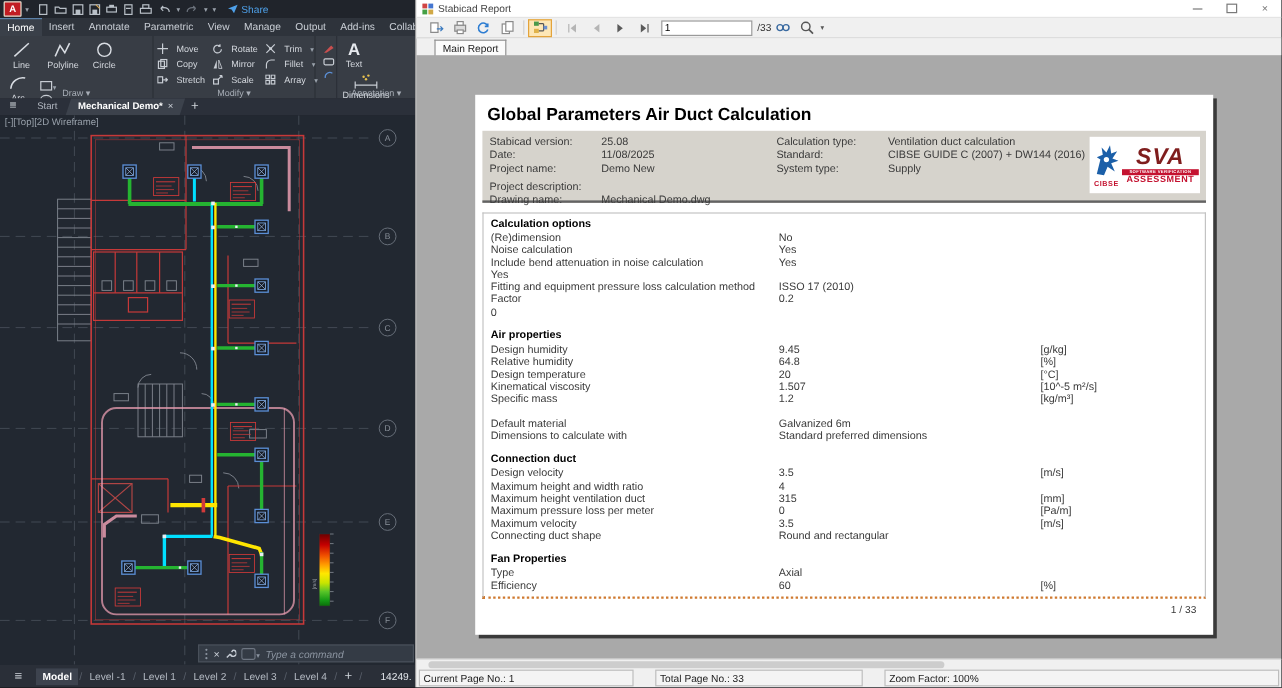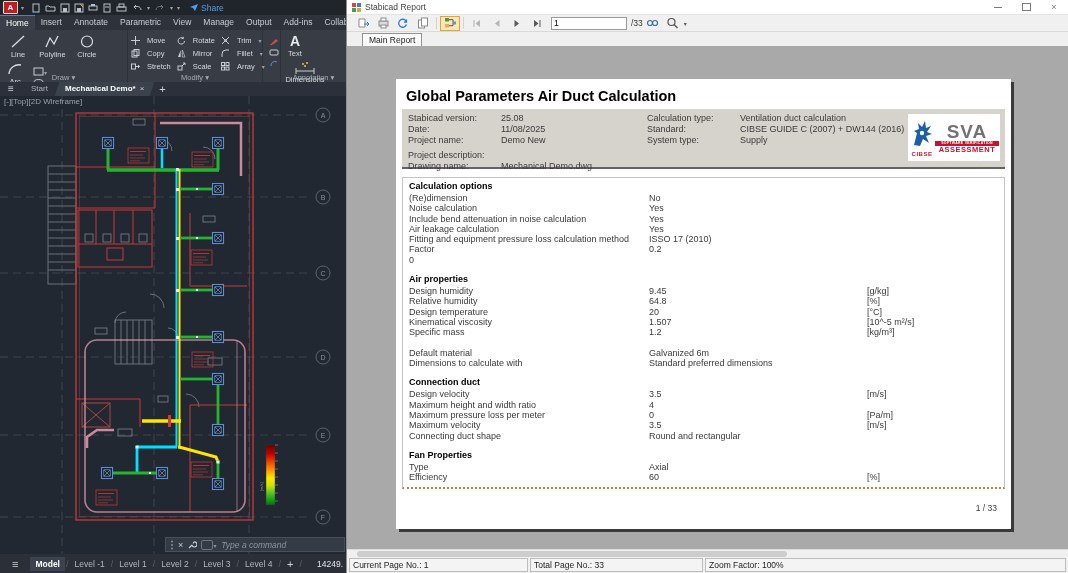--- a/index.html
+++ b/index.html
@@ -69,34 +69,34 @@
   #pg-header{position:relative;margin:5px 6px 0;height:58px;background:#d6d3cc;border-bottom:2px solid #636363;font-size:9px;color:#3a3a3a;}
   #hdr-left{position:absolute;left:6px;top:4px;}
   #hdr-right{position:absolute;left:245px;top:4px;}
   .hrow{line-height:11px;white-space:nowrap;}
   .hrow .hl{display:inline-block;width:93px;}
   #hdr-left .hrow:nth-child(4){margin-top:4px;}
   #sva-logo{position:absolute;right:5px;top:5px;width:92px;height:47px;background:#fff;display:flex;align-items:center;padding:1px;box-sizing:border-box;}
   #cibse-emblem{width:26px;text-align:center;}
   #cibse-word{font-size:6px;font-weight:bold;color:#c41230;letter-spacing:0.5px;}
   #sva-right{flex:1;text-align:center;line-height:1;}
-  #sva-word{font-size:19px;font-weight:bold;color:#737373;letter-spacing:1px;}
+  #sva-word{font-size:19px;font-weight:bold;font-style:italic;color:#7f1d1d;letter-spacing:1px;}
   #sva-band{background:#c41230;color:#fff;font-size:3.5px;font-weight:bold;padding:1px 0;letter-spacing:0.3px;}
   #sva-assess{color:#c41230;font-size:7.5px;font-weight:bold;letter-spacing:0.5px;}
   #pg-table{margin:8px 6px 0;border:1px solid #c3c3c3;border-bottom:2px dotted #cf7a30;padding:2px 0 4px;font-size:9px;color:#3a3a3a;}
   .sec-heading{font-weight:bold;color:#000;padding:1px 6px;line-height:11px;}
   .sec-heading.gap{margin-top:8px;}
   .sec-row{display:flex;padding:0 6px;line-height:10.3px;min-height:10.3px;white-space:nowrap;align-items:center;}
   .sec-row .c0{width:240px;overflow:hidden;}
   .sec-row .c1{width:218px;overflow:hidden;}
   .sec-row .c2{flex:1;}
   #pg-footer{position:absolute;right:14px;bottom:16px;font-size:8.5px;color:#3a3a3a;}
   #hscroll{position:absolute;left:0;top:549px;width:100%;height:8px;background:#f0f0f0;border-top:1px solid #dcdcdc;box-sizing:border-box;}
   #hthumb{position:absolute;left:10px;top:1px;width:430px;height:6px;background:#cdcdcd;border-radius:3px;}
-  #rep-statusbar{position:absolute;left:0;top:557px;width:100%;height:16px;background:#f0f0f0;display:flex;gap:2px;padding:1px 2px;box-sizing:border-box;}
+  #rep-statusbar{position:absolute;left:0;top:557px;width:100%;height:16px;background:#f0f0f0;display:flex;gap:18px;padding:1px 2px;box-sizing:border-box;}
   .spane{border:1px solid #bdbdbd;background:#f4f4f4;font-size:8.5px;color:#222;line-height:12px;padding-left:3px;box-sizing:border-box;}
   #sp1{width:179px;}#sp2{width:173px;}#sp3{flex:1;}
 </style>
 </head>
 <body>
 
 <div id="stage">
 
   <div id="cad">
 
@@ -682,21 +682,20 @@
               <span class="c0">Noise calculation</span>
               <span class="c1">Yes</span>
               <span class="c2"></span>
             </div>
             <div class="sec-row">
               <span class="c0">Include bend attenuation in noise calculation</span>
               <span class="c1">Yes</span>
               <span class="c2"></span>
             </div>
             <div class="sec-row">
-              <span class="c0">Air leakage calculation</span>
               <span class="c1">Yes</span>
               <span class="c2"></span>
             </div>
             <div class="sec-row">
               <span class="c0">Fitting and equipment pressure loss calculation method</span>
               <span class="c1">ISSO 17 (2010)</span>
               <span class="c2"></span>
             </div>
             <div class="sec-row">
               <span class="c0">Factor</span>
@@ -751,20 +750,25 @@
             <div class="sec-heading gap">Connection duct</div>
             <div class="sec-row">
               <span class="c0">Design velocity</span>
               <span class="c1">3.5</span>
               <span class="c2">[m/s]</span>
             </div>
             <div class="sec-row">
               <span class="c0">Maximum height and width ratio</span>
               <span class="c1">4</span>
               <span class="c2"></span>
+            </div>
+            <div class="sec-row">
+              <span class="c0">Maximum height ventilation duct</span>
+              <span class="c1">315</span>
+              <span class="c2">[mm]</span>
             </div>
             <div class="sec-row">
               <span class="c0">Maximum pressure loss per meter</span>
               <span class="c1">0</span>
               <span class="c2">[Pa/m]</span>
             </div>
             <div class="sec-row">
               <span class="c0">Maximum velocity</span>
               <span class="c1">3.5</span>
               <span class="c2">[m/s]</span>

